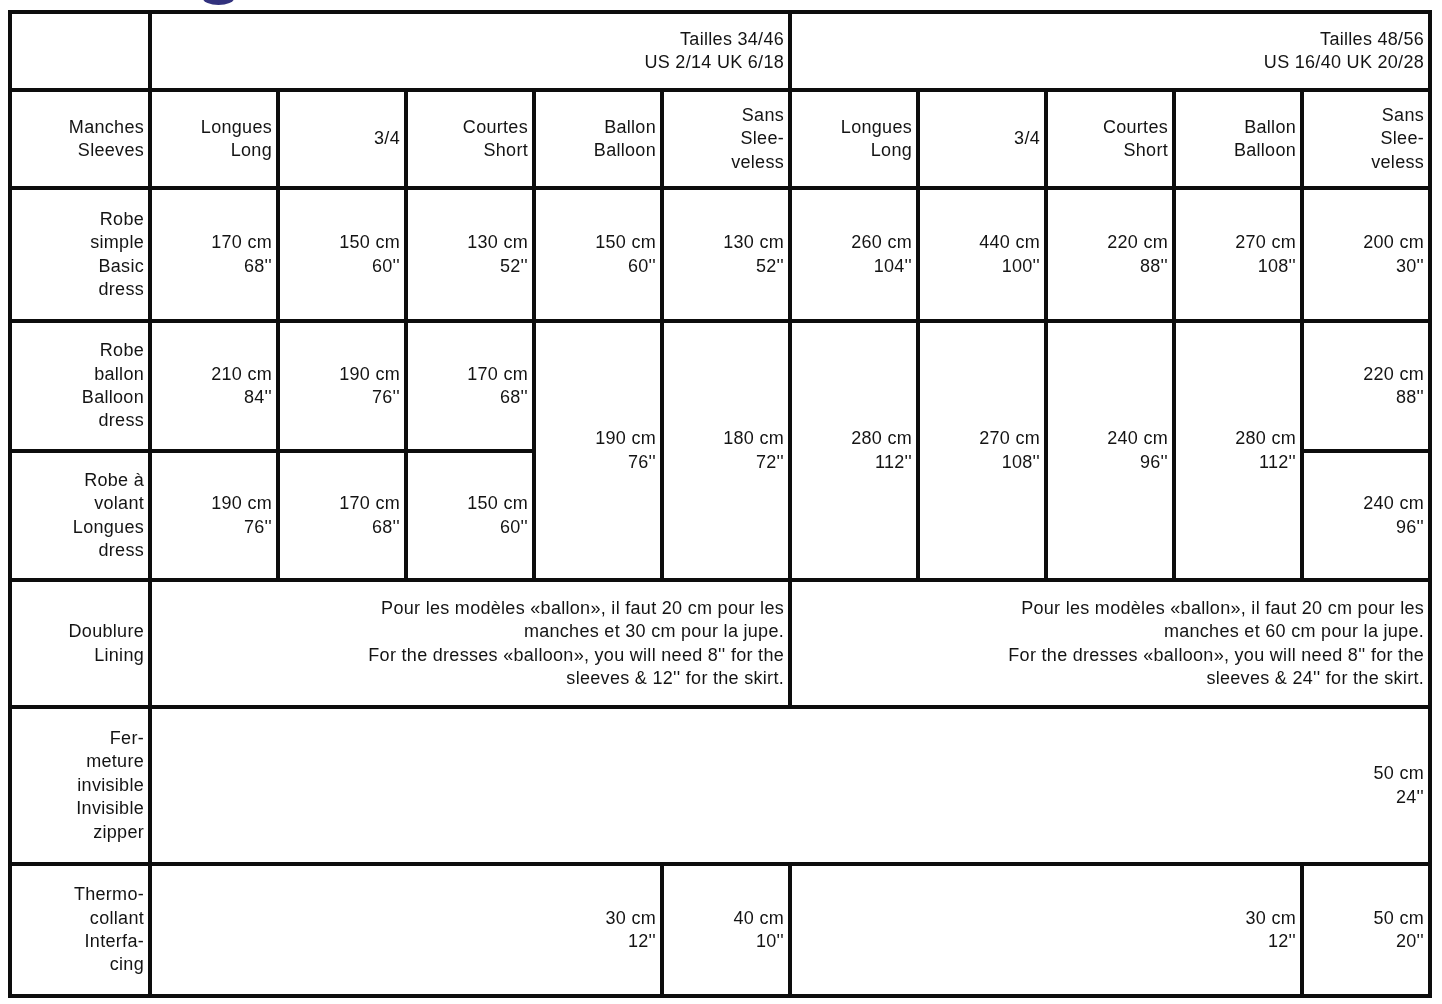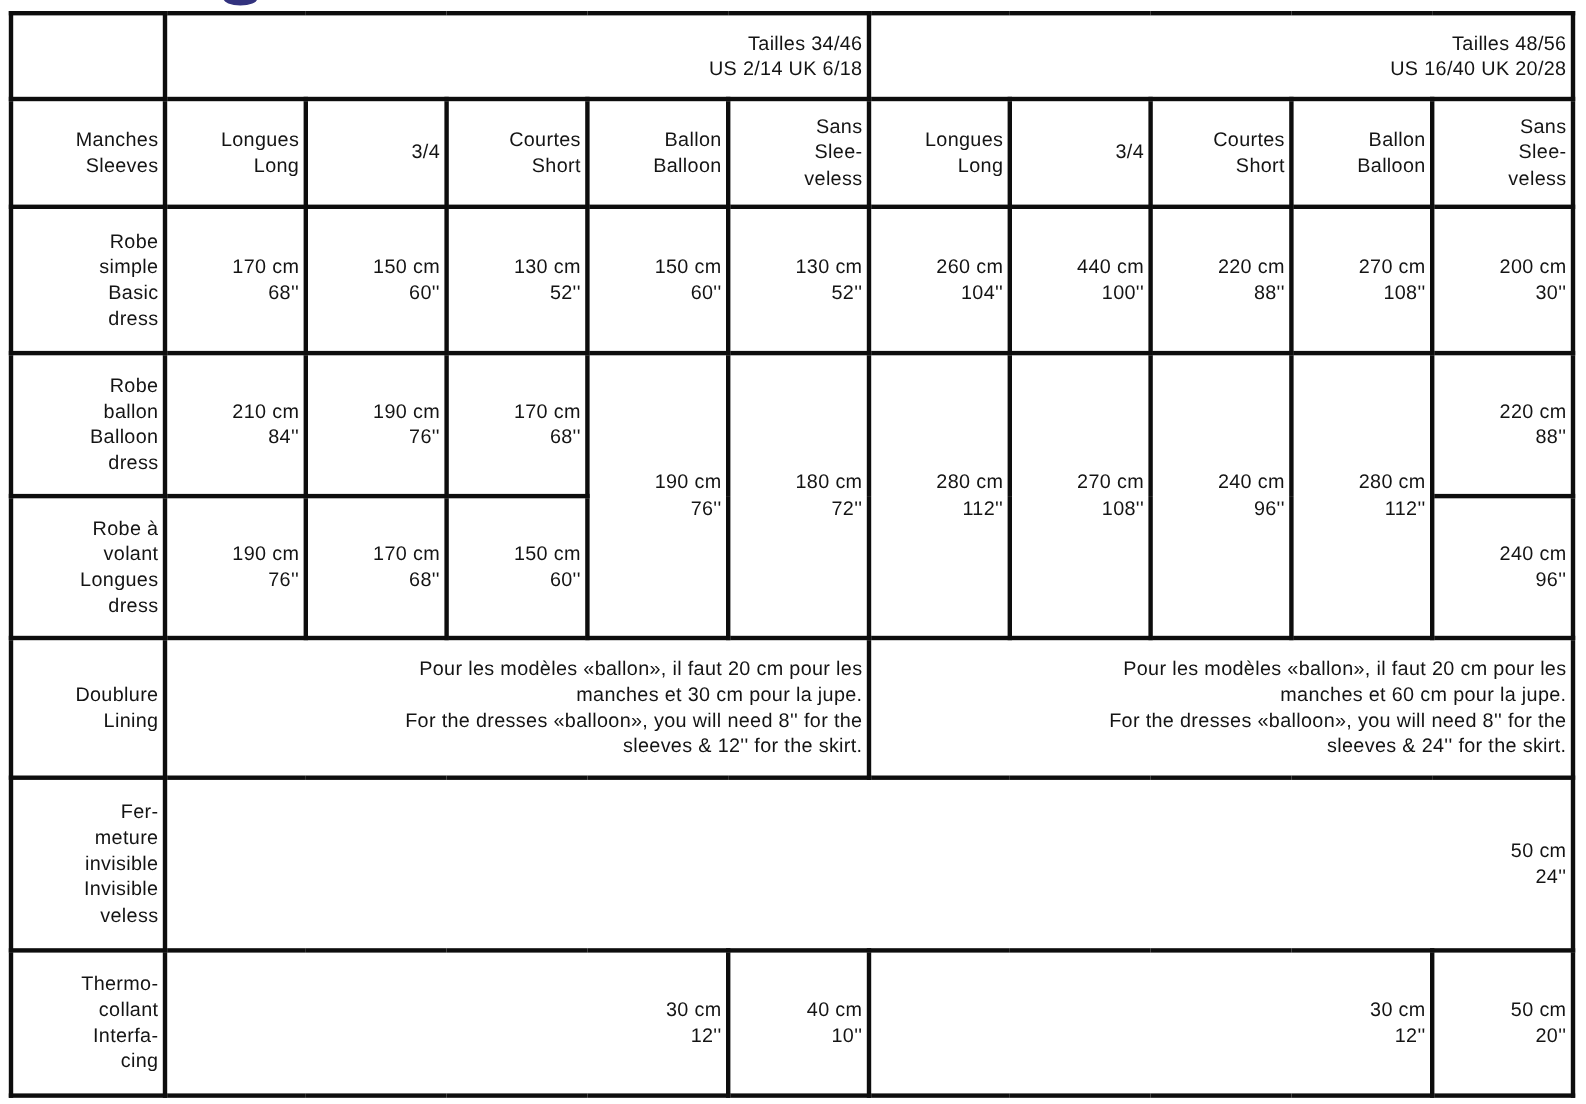--- a/index.html
+++ b/index.html
@@ -195,21 +195,21 @@
 manches et 60 cm pour la jupe.
 For the dresses «balloon», you will need 8'' for the
 sleeves &amp; 24'' for the skirt.</td>
     </tr>
 
     <tr class="row-g">
       <td>Fer-
 meture
 invisible
 Invisible
-veless</td>
+zipper</td>
       <td colspan="10">50 cm
 24''</td>
     </tr>
 
     <tr class="row-h">
       <td>Thermo-
 collant
 Interfa-
 cing</td>
       <td colspan="4">30 cm

